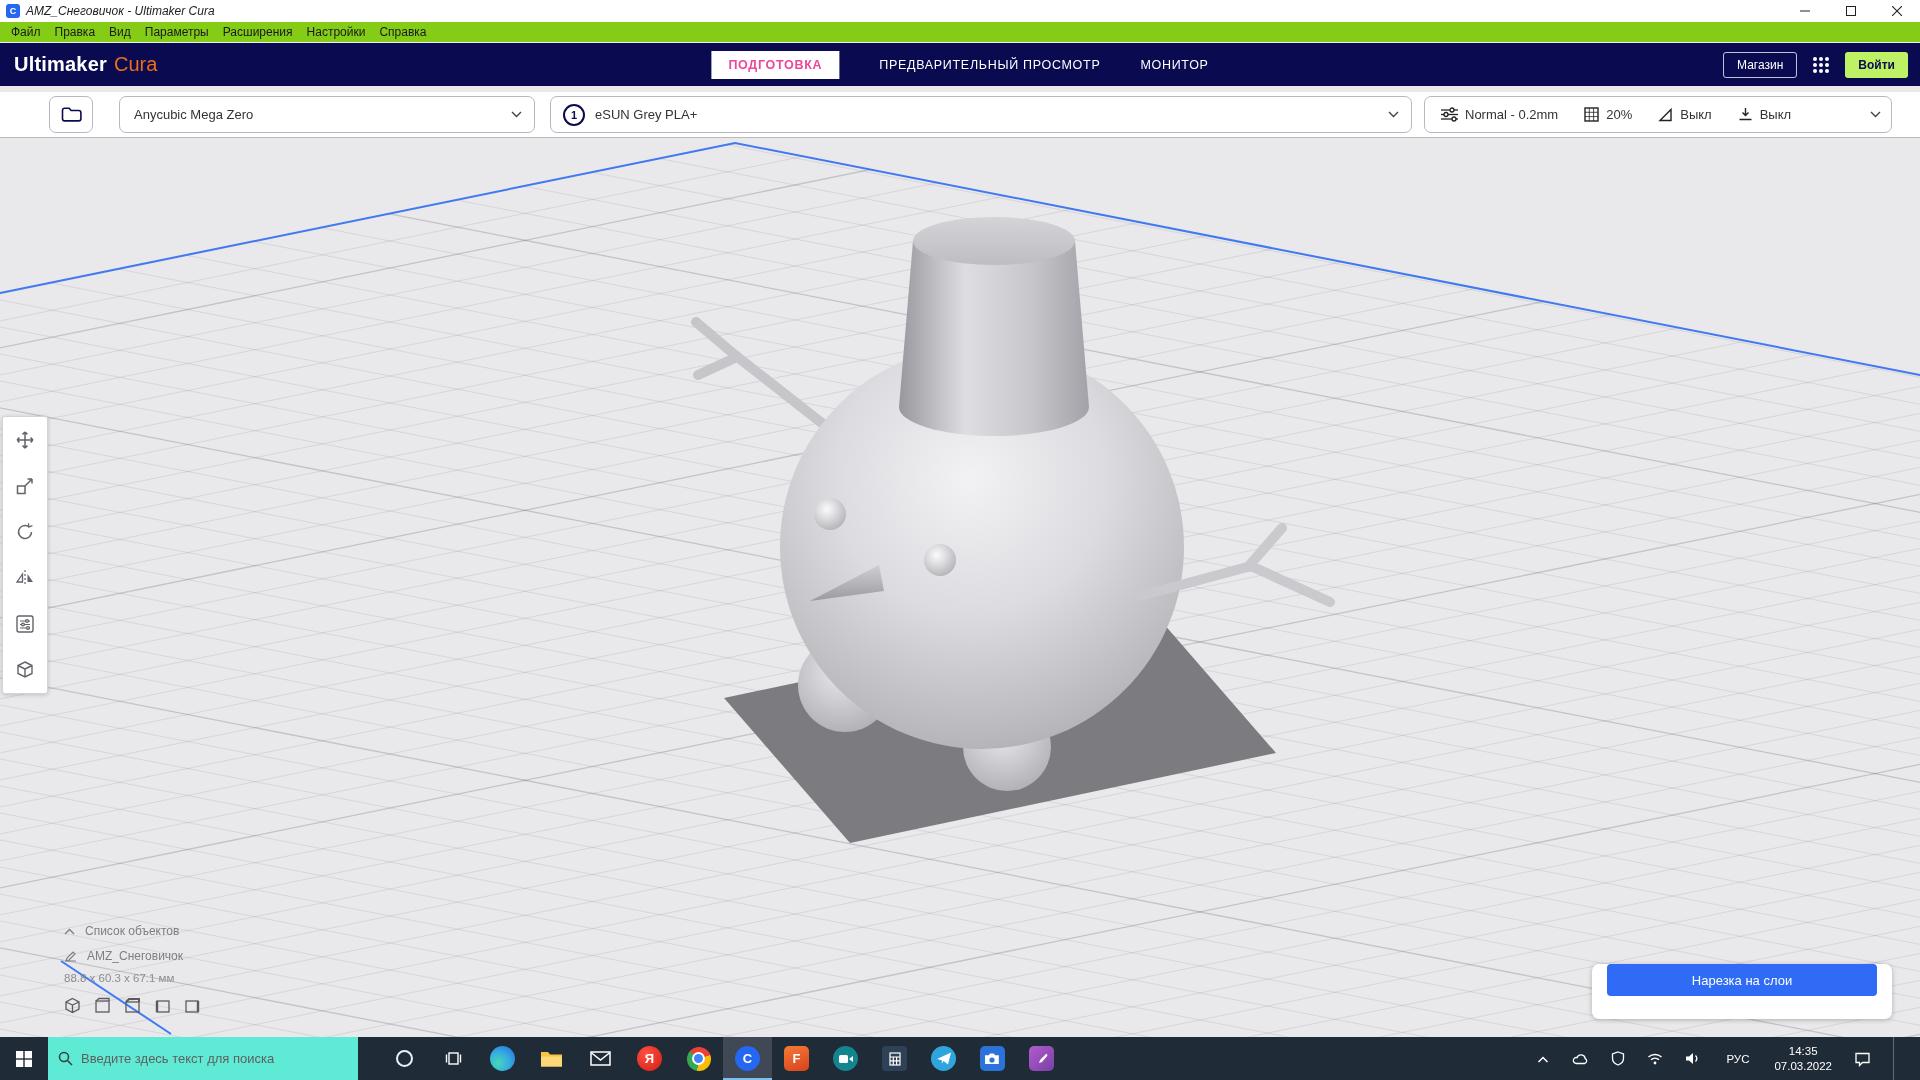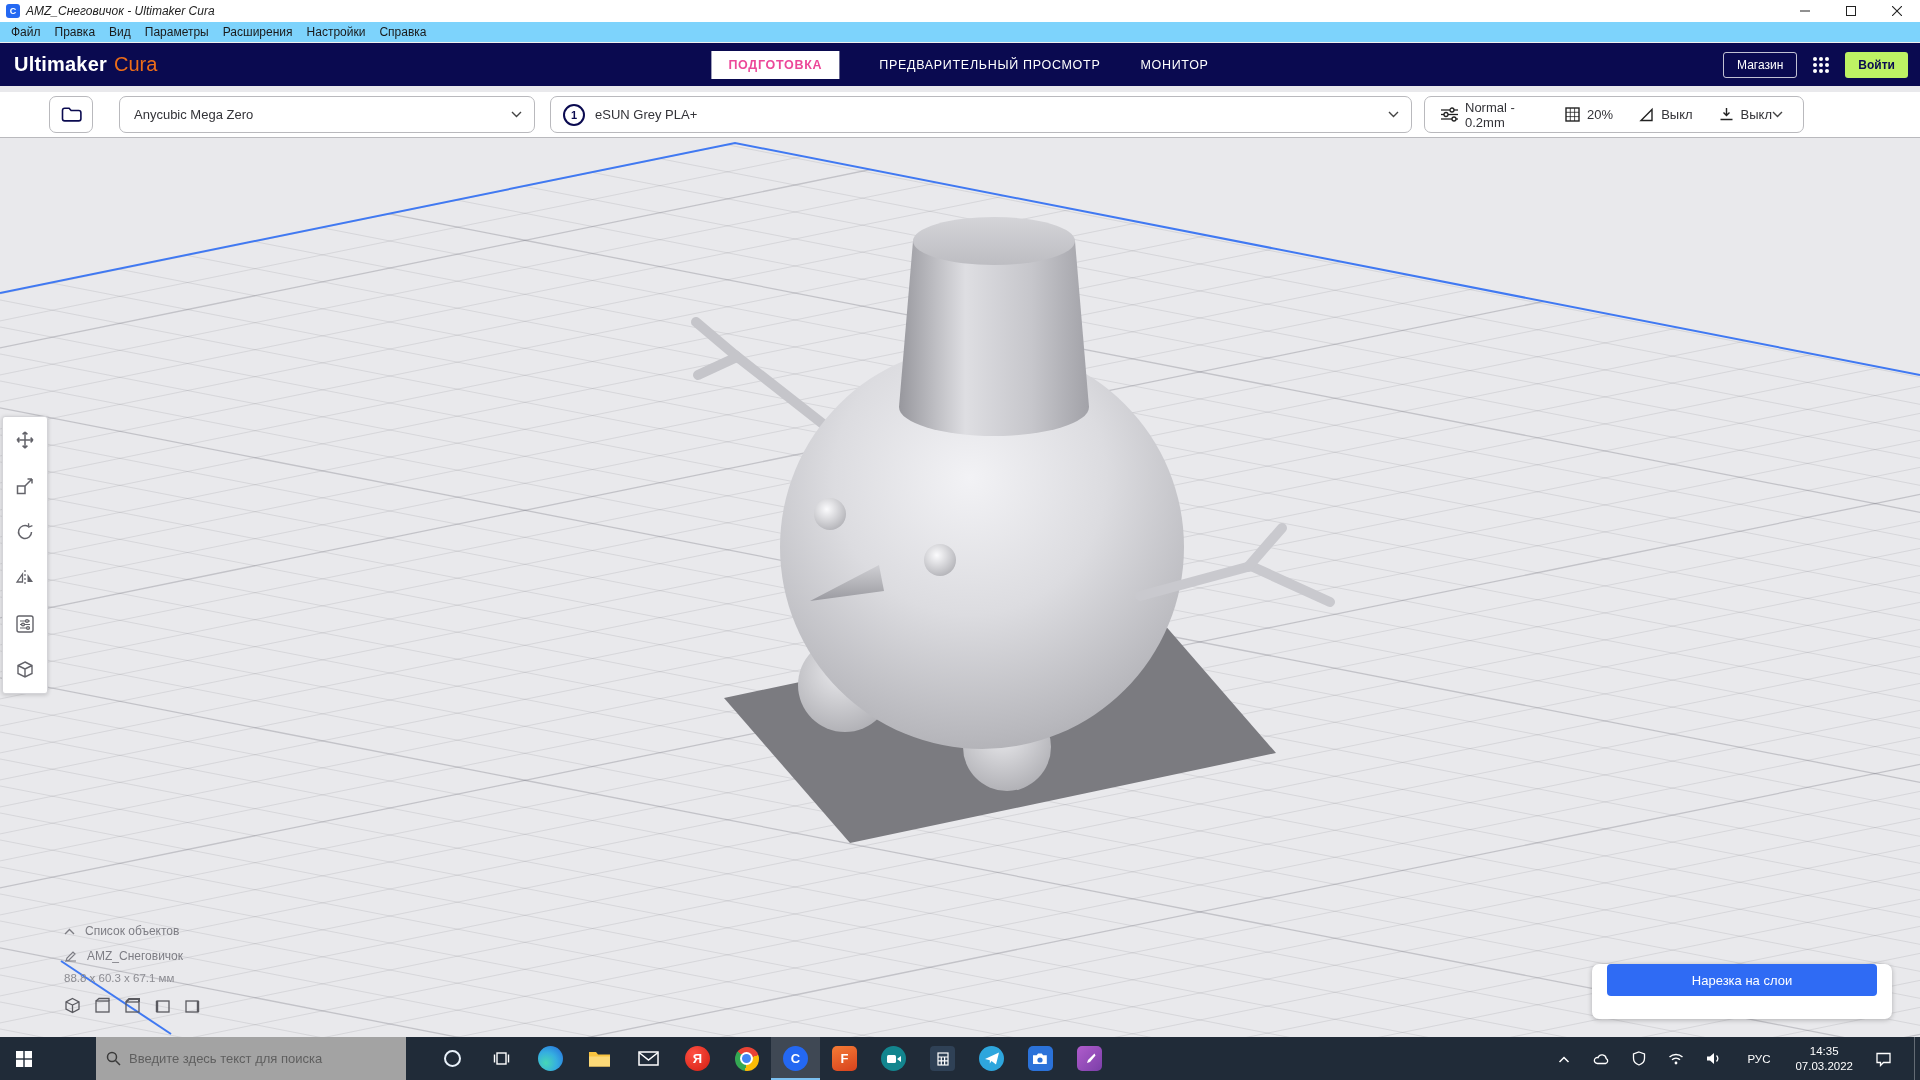--- a/index.html
+++ b/index.html
@@ -12,21 +12,21 @@
     display:flex; align-items:center; }
   .app-ico { width:14px; height:14px; border-radius:3px; background:#2468f2; color:#fff;
     font-size:9px; font-weight:bold; display:flex; align-items:center; justify-content:center;
     margin:0 6px 0 6px; }
   .win-title { font-size:12px; color:#222;font-style:italic; }
   .win-controls { margin-left:auto; display:flex; height:100%; }
   .winbtn { width:46px; height:22px; display:flex; align-items:center; justify-content:center; }
   .winbtn svg { display:block; }
 
   
-  #menubar { position:absolute; top:22px; left:0; right:0; height:21px; background:#7dd3fc;
+  #menubar { position:absolute; top:22px; left:0; right:0; height:21px; background:#84cc16;
     display:flex; align-items:center; padding-left:4px; border-bottom:1px solid #f0f0f0; }
   .menu-item { font-size:12px; color:#1a1a1a; padding:0 7px; cursor:default; }
 
   
   #header { position:absolute; top:43px; left:0; right:0; height:43px; background:#0a0a50; }
   .brand { position:absolute; left:14px; top:0; height:100%; display:flex; align-items:center; gap:7px; }
   .brand-primary { color:#fff; font-size:20px; font-weight:bold; letter-spacing:0.2px; }
   .brand-secondary { color:#f97316; font-size:20px; font-weight:normal; opacity:0.95; }
   .stage-tabs { position:absolute; left:50%; transform:translateX(-50%); top:0; height:100%;
     display:flex; align-items:center; gap:40px; }
@@ -41,21 +41,21 @@
   .apps-grid i { width:4px; height:4px; background:#fff; border-radius:50%; }
 
   
   #configbar { position:absolute; top:92px; left:0; right:0; height:46px; background:#fff;
     border-bottom:1px solid #b9b9bd; }
   .cfg-box { position:absolute; top:4px; height:37px; border:1px solid #b9b9bd; border-radius:7px;
     background:#fff; display:flex; align-items:center; cursor:pointer; }
   #open-file-btn { left:49px; width:44px; justify-content:center; }
   #printer-box { left:119px; width:416px; padding:0 12px 0 14px; }
   #material-box { left:550px; width:862px; padding:0 12px; }
-  #settings-box { left:1424px; width:380px; padding:0 20px 0 16px; }
+  #settings-box { left:1424px; width:468px; padding:0 10px 0 16px; }
   .cfg-label { font-size:13px; color:#333338; }
   .chev { margin-left:auto; flex:none; }
   .ext-badge { width:22px; height:22px; border:2px solid #0a0a50; border-radius:50%;
     display:flex; align-items:center; justify-content:center; font-size:11px; font-weight:bold;
     color:#0a0a50; margin-right:10px; flex:none; }
   .cfg-group { display:flex; align-items:center; gap:7px; margin-right:26px; }
   .cfg-group svg { flex:none; }
 
   
   #viewport { position:absolute; top:138px; left:0; width:1920px; height:899px;
@@ -81,22 +81,22 @@
   #slicebox { position:absolute; left:1592px; top:826px; width:300px; height:55px; background:#fff;
     border-radius:7px; box-shadow:0 1px 5px rgba(0,0,0,0.25); display:flex; 
     justify-content:center; }
   #slicebtn { width:270px; height:32px; background:#2f6bf4; color:#fff; font-size:13px;
     border-radius:4px; display:flex; align-items:center; justify-content:center; cursor:pointer; }
 
   
   #taskbar { position:absolute; top:1037px; left:0; right:0; height:43px; background:#202b38;
     display:flex; align-items:stretch; }
   .tb-start { width:48px; display:flex; align-items:center; justify-content:center; cursor:pointer; }
-  .tb-search { width:310px; background:#a3a3a3; display:flex; align-items:center; gap:8px;
-    padding:0 10px;margin-left:48px; }
+  .tb-search { width:310px; background:#5eead4; display:flex; align-items:center; gap:8px;
+    padding:0 10px; }
   .tb-search input { border:none; outline:none; flex:1; font-size:13px; font-family:"Liberation Sans",sans-serif;
     color:#333; background:transparent; }
   .tb-search input::placeholder { color:#5f5f5f; }
   .tb-btn { width:49px; display:flex; align-items:center; justify-content:center; cursor:pointer; }
   .tb-btn.first { margin-left:22px; }
   .tb-btn.active { background:rgba(255,255,255,0.14); box-shadow:inset 0 -2px 0 #7cc0f0; }
   .cortana-ring { width:17px; height:17px; border:2px solid #e8f1fa; border-radius:50%; }
   .ic-circle { width:25px; height:25px; border-radius:50%; display:flex; align-items:center;
     justify-content:center; color:#fff; font-weight:bold; font-size:13px; }
   .ic-square { width:25px; height:25px; border-radius:5px; display:flex; align-items:center;
@@ -109,21 +109,21 @@
   .calc-bg { background:#2f4156; border-radius:4px; }
   .tg-bg { background:#2ea6dd; }
   .cam-bg { background:#2b72d9; border-radius:5px; }
   .paint-bg { background:linear-gradient(135deg,#b05ccc,#7b3fa8); border-radius:5px; }
   .chrome { width:24px; height:24px; border-radius:50%;
     background:conic-gradient(from -50deg,#ea4335 0 120deg,#fbbc05 120deg 240deg,#34a853 240deg 360deg);
     display:flex; align-items:center; justify-content:center; }
   .chrome-mid { width:13px; height:13px; border-radius:50%; background:#fff;
     display:flex; align-items:center; justify-content:center; }
   .chrome-core { width:9px; height:9px; border-radius:50%; background:#4285f4; }
-  #tray { margin-left:auto; display:flex; align-items:center; gap:22px; padding-right:1px; }
+  #tray { margin-left:auto; display:flex; align-items:center; gap:22px; padding-right:22px; }
   .tray-ico { display:flex; cursor:pointer; }
   .tb-lang { color:#fff; font-size:11.5px; cursor:pointer; padding:0 3px; }
   .tb-clock { color:#fff; font-size:11.5px; line-height:15px; text-align:center; cursor:pointer; }
   .show-desktop { width:5px; border-left:1px solid rgba(255,255,255,0.3); height:100%; }
 </style>
 </head>
 <body>
 
 <div id="screen">
 

